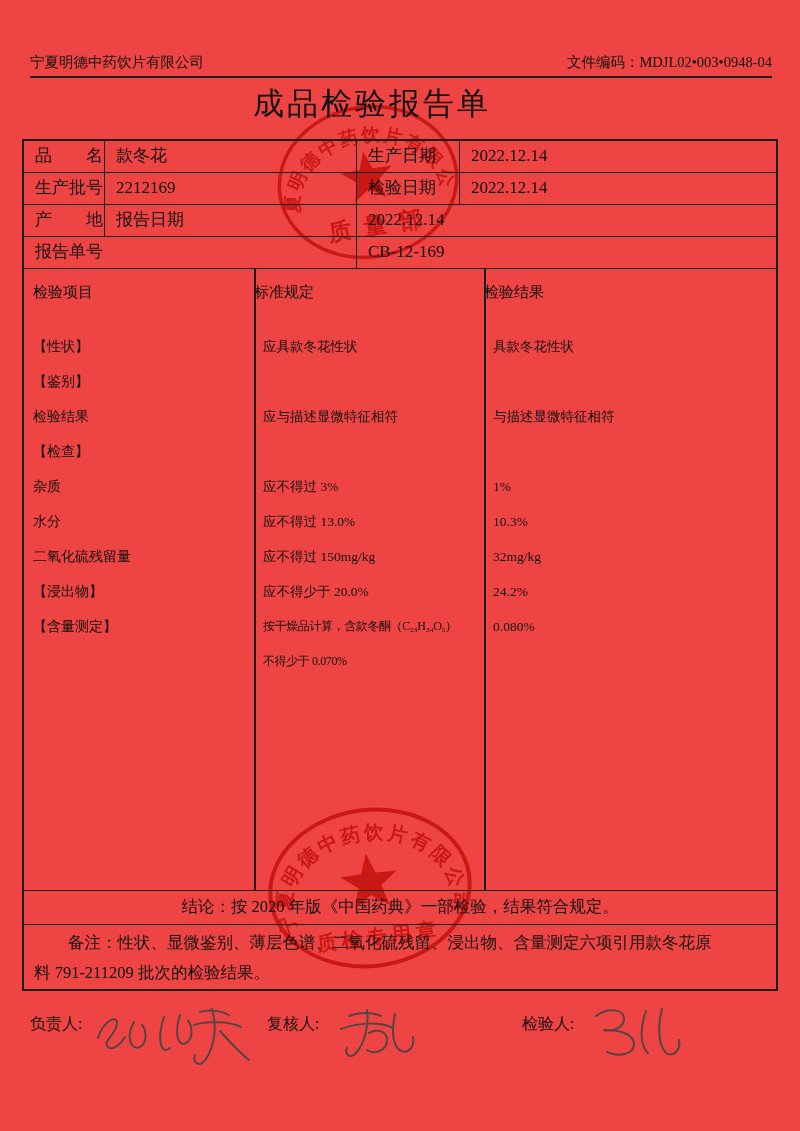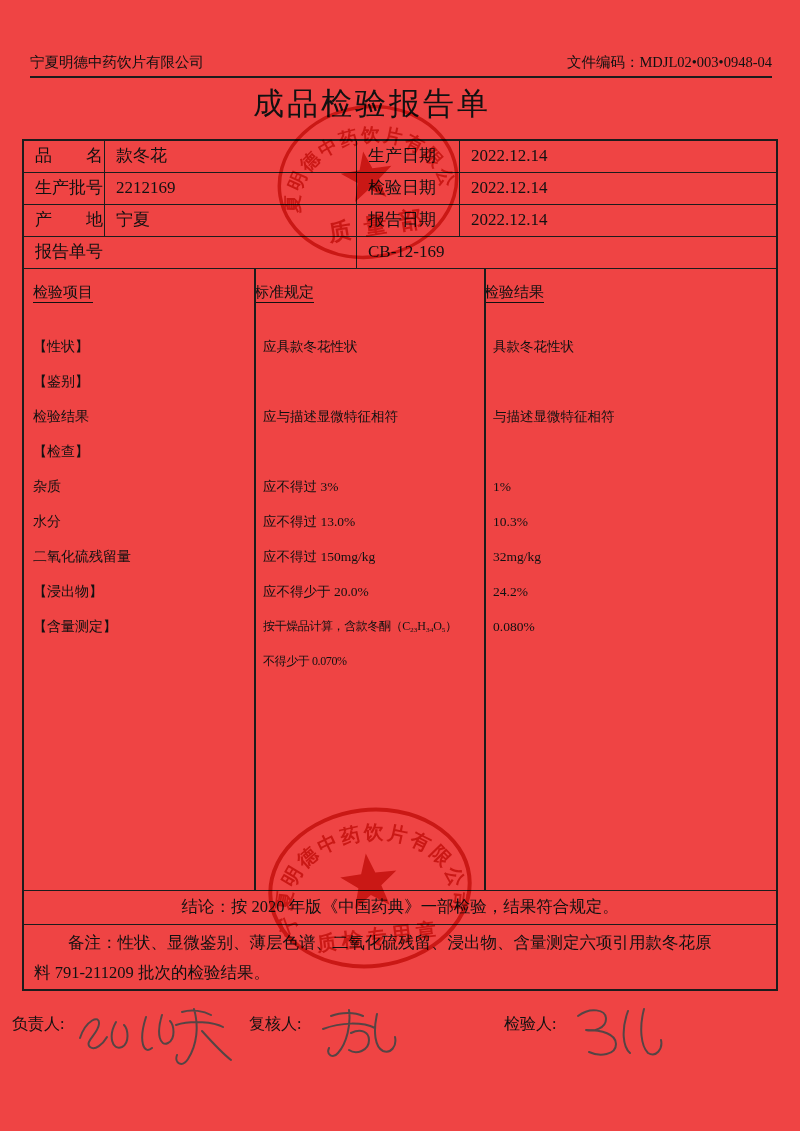--- a/index.html
+++ b/index.html
@@ -21,32 +21,32 @@
   .bR { border-right:1.5px solid #1c1c1c; }
   .rrow { display:grid; grid-template-columns:333px auto; height:32px; line-height:29px; border-bottom:1.5px solid #1c1c1c; font-size:17px; }
   .rrow > div { padding-left:11px; }
 
   .main { position:relative; height:622px; border-bottom:1.5px solid #1c1c1c; font-size:13.5px; }
   .vdiv { position:absolute; top:0; bottom:0; width:1.5px; background:#1c1c1c; }
   .vdiv.d1 { left:230px; } .vdiv.d2 { left:460px; }
   .main-head { display:grid; grid-template-columns:230px 230px auto; padding-top:14px; height:44px; font-size:15px; }
   .main-head .h1 { padding-left:9px; }
   .main-head .h2, .main-head .h3 { text-align:left; }
-  .u { text-decoration:underline; text-underline-offset:5px; text-decoration-thickness:1.2px;margin-top:40px; }
+  .u { text-underline-offset:5px; text-decoration-thickness:1.2px;margin-top:40px; }
   .mrows { margin-top:16px; }
   .mrow { display:grid; grid-template-columns:230px 230px auto; line-height:35px; }
   .mrow > div { padding:0 4px 0 9px; white-space:pre; overflow:hidden; }
   .mrow .item { font-size:14px; }
   .assay-std { font-size:12px; letter-spacing:-0.4px; }
 
   .concl { height:34px; line-height:32px; border-bottom:1.5px solid #1c1c1c; text-align:center; font-size:16.5px; }
   .remark { height:64px; padding:3px 10px 0 10px; font-size:16.5px; line-height:30px; white-space:pre; text-indent:34px; }
 
   
-  .sigs { position:absolute; top:1002px; left:12px; width:742px; height:75px; font-size:16px; }
+  .sigs { position:absolute; top:1002px; left:30px; width:742px; height:75px; font-size:16px; }
   .sig-g { position:absolute; top:0; display:flex; align-items:flex-start; }
   .sig-g .lbl { margin-top:12px; white-space:nowrap; }
   .sig-g svg { margin-left:6px; }
   .g1 { left:0; } .g2 { left:237px; } .g3 { left:455px;margin-left:37px; }
   .sigpath { fill:none; stroke:#454545; stroke-width:2; stroke-linecap:round; stroke-linejoin:round; opacity:.9; }
 
   
   .seal { position:absolute; mix-blend-mode:multiply; opacity:.86; }
   .seal1 { left:272px; top:100px; transform:rotate(-9deg); }
   .seal2 { left:263px; top:803px; transform:rotate(-7deg); }
@@ -73,21 +73,20 @@
       <div>2022.12.14</div>
     </div>
     <div class="irow">
       <div class="bR">生产批号</div>
       <div class="bR">2212169</div>
       <div class="bR">检验日期</div>
       <div>2022.12.14</div>
     </div>
     <div class="irow">
       <div class="bR">产　　地</div>
-      <div class="bR">宁夏</div>
       <div class="bR">报告日期</div>
       <div>2022.12.14</div>
     </div>
     <div class="rrow">
       <div class="bR">报告单号</div>
       <div>CB-12-169</div>
     </div>
 
     <div class="main">
       <div class="vdiv d1"></div>

